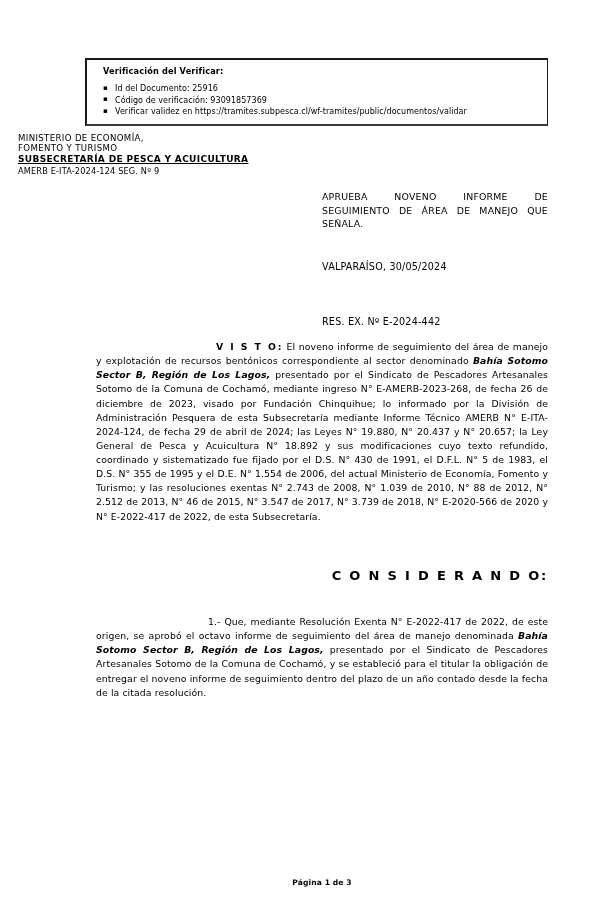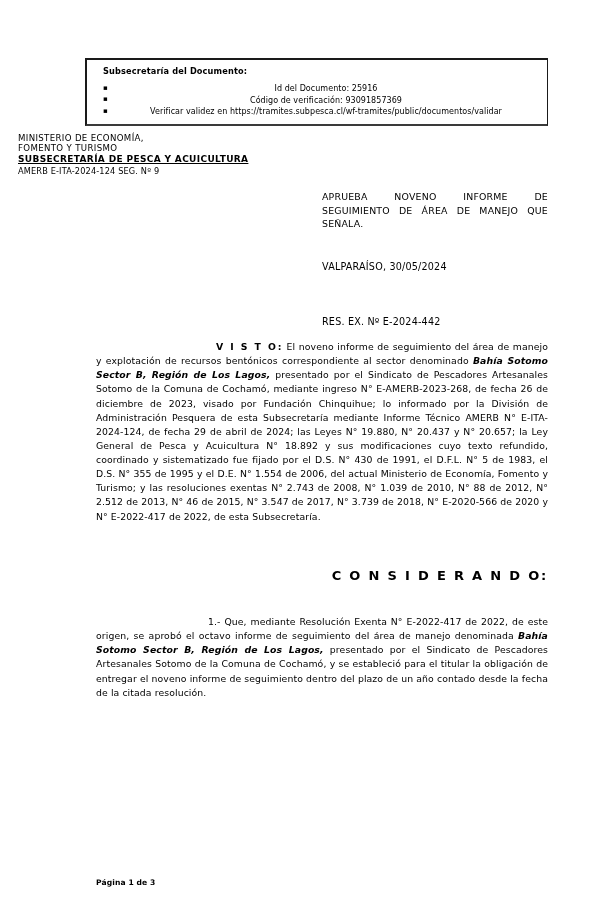--- a/index.html
+++ b/index.html
@@ -51,21 +51,20 @@
     list-style: none;
   }
   .verif-list li {
     font-size: 8px;
     line-height: 1.45;
     margin: 0;
     padding-left: 12px;
     position: relative;
     white-space: nowrap;
     letter-spacing: 0.05px;
-    text-align: center;
   }
   .verif-list li::before {
     content: "\25AA";
     position: absolute;
     left: 0;
     top: -0.5px;
     font-size: 7px;
   }
 
   
@@ -176,33 +175,33 @@
     top: 615px;
     width: 452px;
   }
 
   
   .footer {
     position: absolute;
     left: 96px;
     top: 878px;
     width: 452px;
-    text-align: left;
+    text-align: center;
     font-size: 7.6px;
     font-weight: bold;
     letter-spacing: 0.1px;
   }
 </style>
 </head>
 <body>
 
 <div class="page">
 
   <div class="verif-box">
-    <div class="verif-title">Subsecretaría del Documento:</div>
+    <div class="verif-title">Verificación del Verificar:</div>
     <ul class="verif-list">
       <li>Id del Documento: 25916</li>
       <li>Código de verificación: 93091857369</li>
       <li>Verificar validez en https://tramites.subpesca.cl/wf-tramites/public/documentos/validar</li>
     </ul>
   </div>
 
   <div class="ministry">
     <div class="l1">MINISTERIO DE ECONOMÍA,</div>
     <div class="l2">FOMENTO Y TURISMO</div>

